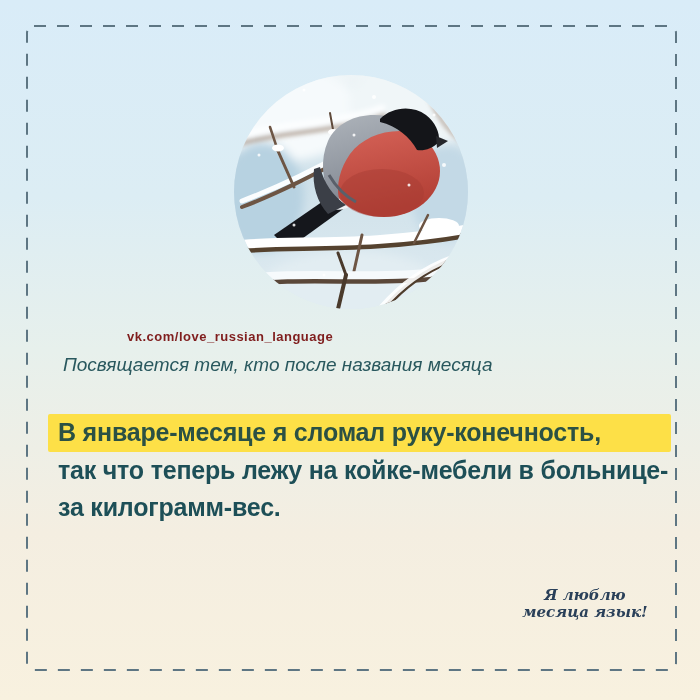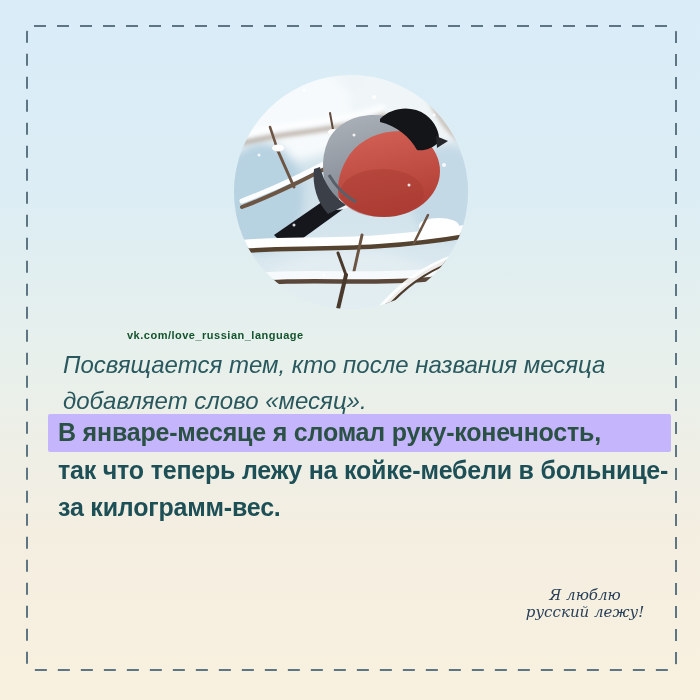--- a/index.html
+++ b/index.html
@@ -4,38 +4,38 @@
 <style>
   html,body{margin:0;padding:0;}
   body{
     width:700px;height:700px;position:relative;overflow:hidden;
     background:linear-gradient(180deg,#d9ecf8 0%,#dcedf4 28%,#e7f0ec 50%,#f4eee1 76%,#f8f1df 100%);
     font-family:"Liberation Sans",sans-serif;
   }
   .border-svg{position:absolute;left:0;top:0;}
   .photo-wrap{position:absolute;left:234px;top:75px;width:234px;height:234px;}
   .watermark{
-    position:absolute;left:127px;top:329px;font-size:11px;letter-spacing:.5px;
-    color:#14532d;font-weight:bold;
+    position:absolute;left:127px;top:329px;font-size:13px;letter-spacing:.5px;
+    color:#7f1d1d;font-weight:bold;
   }
   .dedication{
-    position:absolute;left:63px;top:347px;font-style:italic;font-size:24px;
+    position:absolute;left:63px;top:347px;font-style:italic;font-size:19px;
     line-height:36px;color:#29585e;font-weight:500;white-space:nowrap;
   }
   .body-text{
     position:absolute;left:48px;top:414px;font-size:25px;font-weight:bold;
     color:#1d4f57;letter-spacing:-0.2px;
   }
   .body-line{line-height:37.5px;padding-left:10px;white-space:nowrap;}
   .body-line.hl{
-    background:#c4b5fd;width:623px;box-sizing:border-box;color:#2b5144;border-radius:2px;
+    background:#fde047;width:623px;box-sizing:border-box;color:#2b5144;border-radius:2px;
   }
   .logo{
     position:absolute;left:515px;top:587px;width:140px;text-align:center;
-    font-family:"DejaVu Serif",serif;font-style:italic;font-weight:normal;
+    font-family:"DejaVu Serif",serif;font-style:italic;font-weight:bold;
     font-size:15px;line-height:17px;color:#2a4059;
   }
 </style>
 </head>
 <body>
 
 <svg class="border-svg" width="700" height="700" aria-hidden="true">
   <rect x="27" y="26" width="649" height="644" rx="7" fill="none" stroke="#5e7683" stroke-width="2" stroke-dasharray="12 11"></rect>
 </svg>
 
@@ -134,25 +134,24 @@
           <circle cx="190" cy="215" r="1.5"></circle>
       </g>
     </g>
   </svg>
 </div>
 
 <div class="watermark">vk.com/love_russian_language</div>
 
 <div class="dedication">
   <div>Посвящается тем, кто после названия месяца</div>
-  <div>добавляет слово «месяц».</div>
 </div>
 
 <div class="body-text">
   <div class="body-line hl">В январе-месяце я сломал руку-конечность,</div>
   <div class="body-line">так что теперь лежу на койке-мебели в больнице-</div>
   <div class="body-line">за килограмм-вес.</div>
 </div>
 
 <div class="logo">
   <div>Я люблю</div>
-  <div>русский лежу!</div>
+  <div>месяца язык!</div>
 </div>
 
 </body></html>

